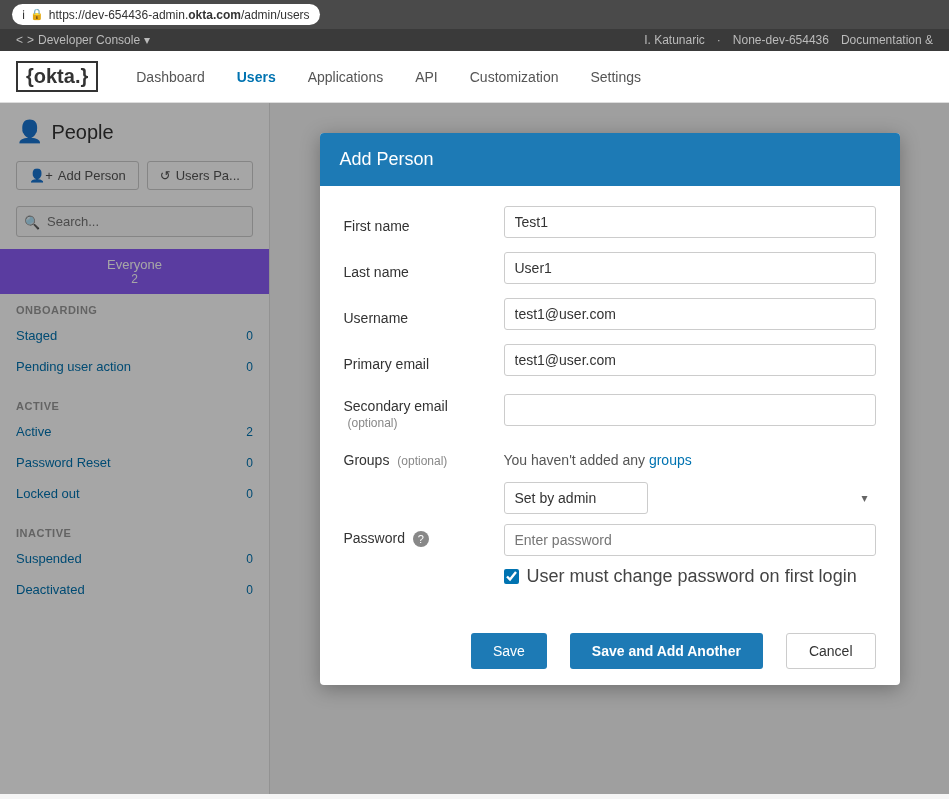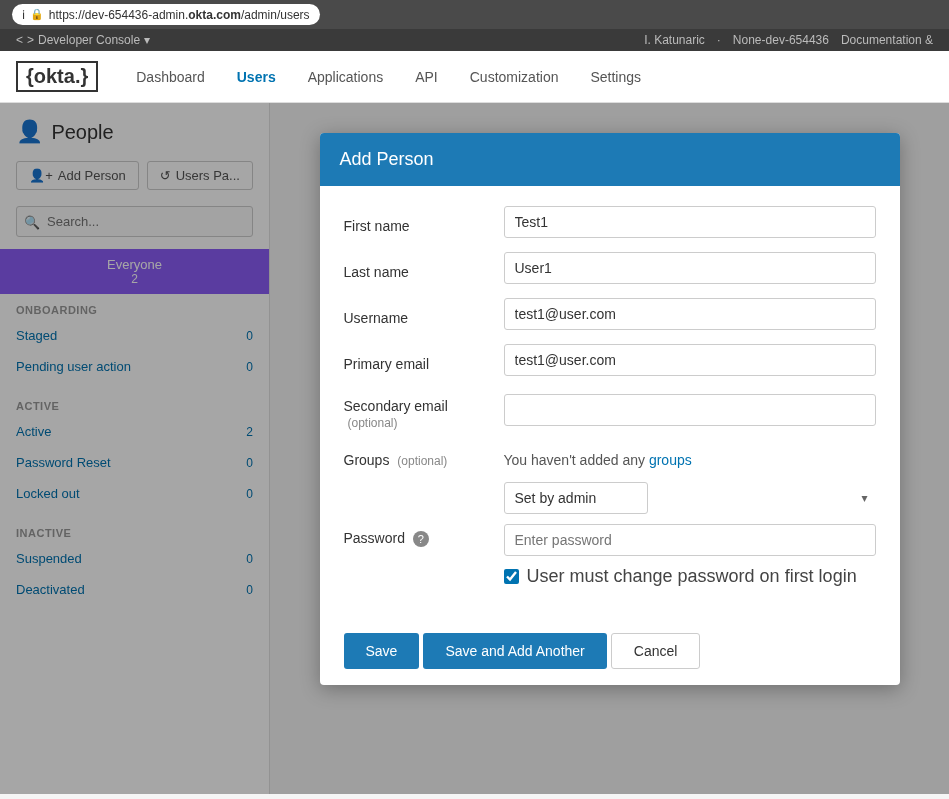--- a/index.html
+++ b/index.html
@@ -294,42 +294,42 @@
       height: 15px;
       accent-color: #0073b1;
     }
     .checkbox-row label {
       font-size: 18px;
       color: #444;
     }
     .modal-footer {
       padding: 12px 24px 16px;
       display: flex;
-      gap: 4px;
-      justify-content: flex-start;
+      gap: 23px;
+      justify-content: flex-end;
     }
     .btn-save {
       background: #1d7ab5;
       color: #fff;
       border: none;
       border-radius: 3px;
       padding: 9px 22px;
       font-size: 14px;
       cursor: pointer;
       font-weight: 500;
     }
     .btn-save-add {
       background: #1d7ab5;
       color: #fff;
       border: none;
       border-radius: 3px;
       padding: 9px 22px;
       font-size: 14px;
       cursor: pointer;
-      font-weight: 400;
+      font-weight: 700;
     }
     .btn-cancel {
       background: #fff;
       color: #333;
       border: 1px solid #ccc;
       border-radius: 3px;
       padding: 9px 22px;
       font-size: 14px;
       cursor: pointer;
     }

